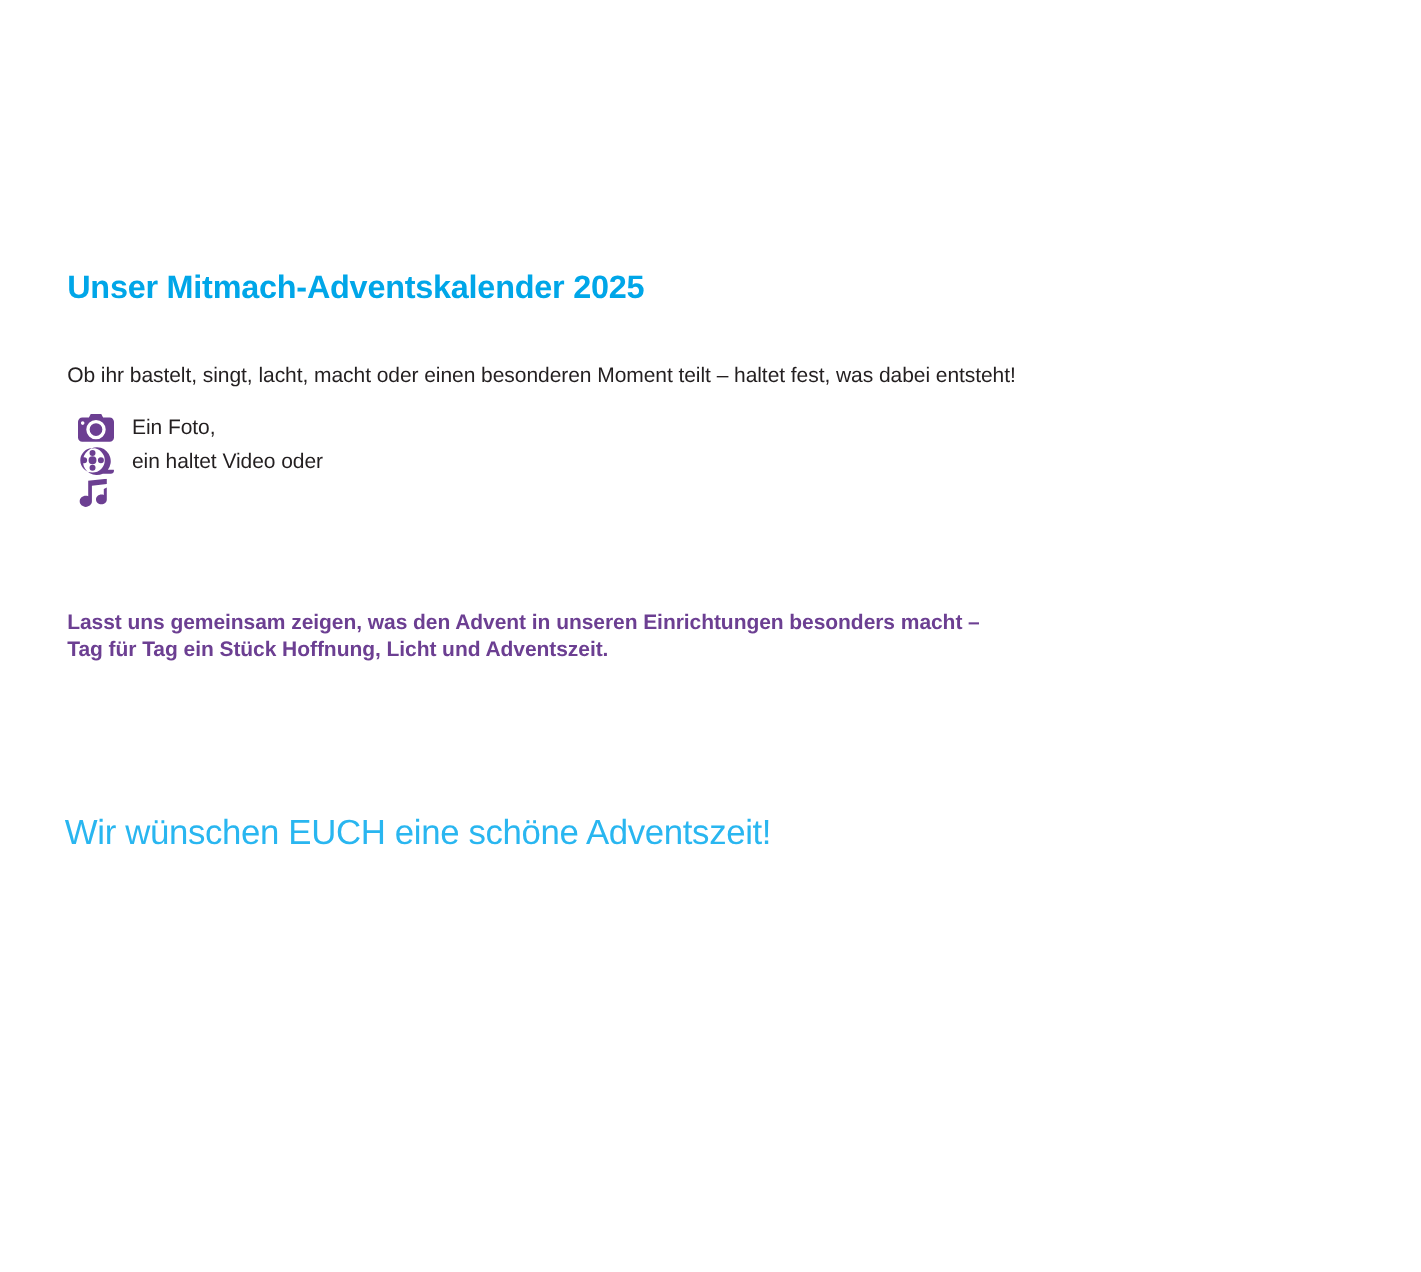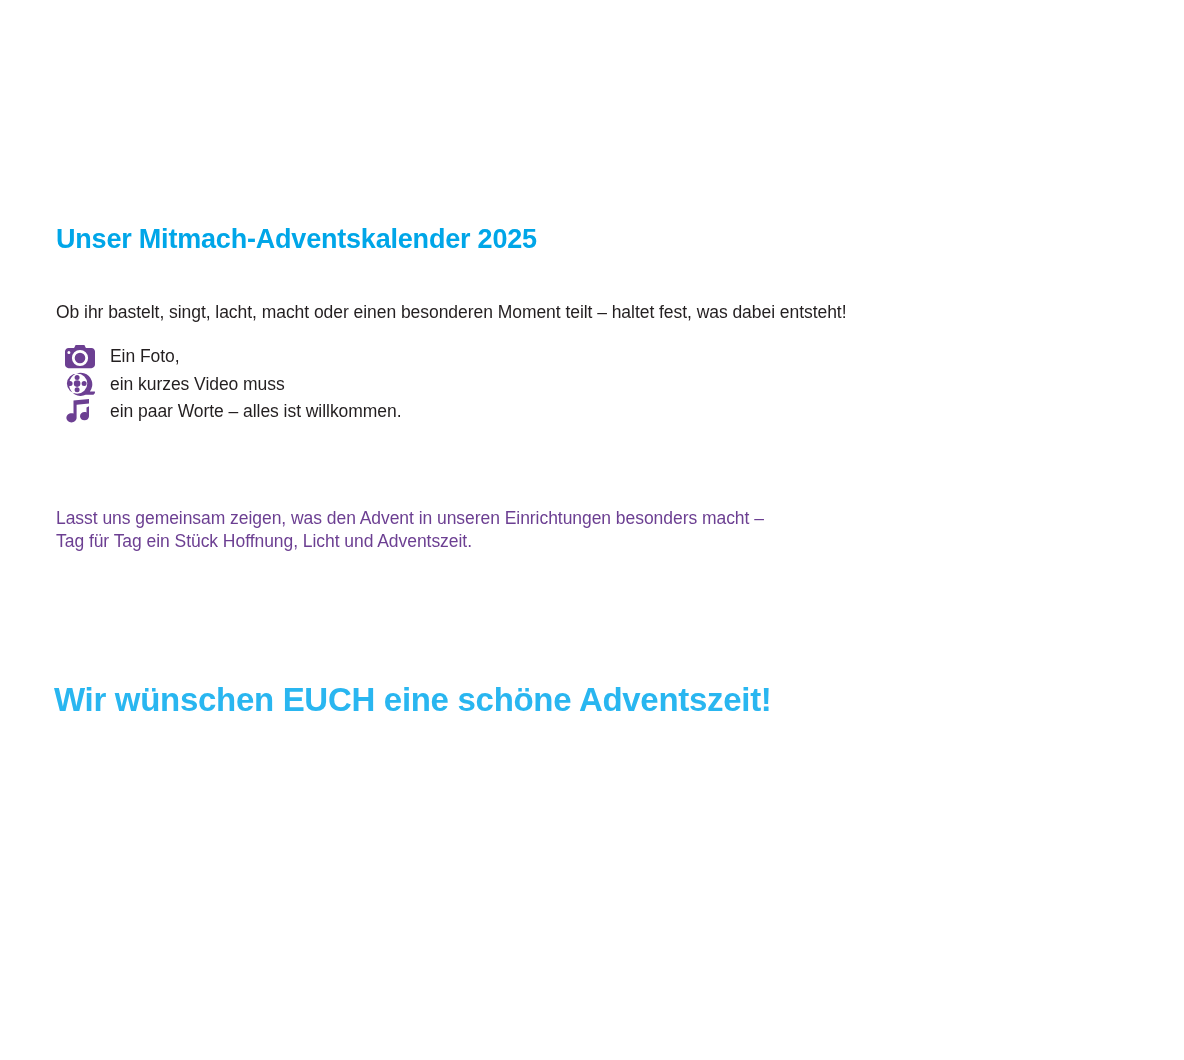--- a/index.html
+++ b/index.html
@@ -93,35 +93,35 @@
     line-height: 21px;
     color: #231f20;
     white-space: nowrap;
     letter-spacing: -0.05px;
   }
 
   
   .purple-block {
     font-size: 17.5px;
     line-height: 22.5px;
-    font-weight: normal;
+    font-weight: bold;
     color: #6c3f92;
     letter-spacing: -0.05px;
   }
   .purple-block .line {
     display: block;
     white-space: nowrap;
   }
 
   
   .closing {
-    font-size: 33px;
+    font-size: 29px;
     line-height: 1.12;
     color: #29b6f0;
-    font-weight: bold;
+    font-weight: normal;
     letter-spacing: -0.3px;
     white-space: nowrap;
     margin-left: -2px;
   }
 </style>
 </head>
 <body>
 
 <div class="page">
   <div class="content">
@@ -161,35 +161,34 @@
             <path fill="#6c3f92" d="M24.9 20.4a11.6 11.6 0 1 0-4.2 3.4h6.7c1.4 0 2.6-1.2 2.6-2.6
                      0-0.3-0.1-0.6-0.2-0.8H24.9z
                      M12.1 2.4a10.2 10.2 0 1 1 0 20.4 10.2 10.2 0 0 1 0-20.4z
                      M12.1 9.3a3.3 3.3 0 1 1 0 6.6 3.3 3.3 0 0 1 0-6.6z
                      M12.1 4.0a2.5 2.5 0 1 1 0 5 2.5 2.5 0 0 1 0-5z
                      M12.1 16.2a2.5 2.5 0 1 1 0 5 2.5 2.5 0 0 1 0-5z
                      M5.1 10.1a2.5 2.5 0 1 1 0 5 2.5 2.5 0 0 1 0-5z
                      M19.1 10.1a2.5 2.5 0 1 1 0 5 2.5 2.5 0 0 1 0-5z"></path>
           </svg>
         </span>
-        <span class="icon-label">ein kurzes Video muss</span>
+        <span class="icon-label">ein haltet Video oder</span>
       </li>
 
       <li class="icon-row">
         <span class="icon-cell">
           <svg width="26" height="26" viewBox="0 0 26 26" aria-hidden="true">
             <path fill="#6c3f92" d="M8.3 1.6 24.0 0v4.4L11.6 5.8v13.0
                      c0 2.6-2.3 4.6-5.1 4.6S1.4 21.4 1.4 18.8
                      s2.3-4.6 5.1-4.6c0.7 0 1.4 0.1 2.0 0.4V1.6z
                      M24.0 7.2v10.0c0 2.3-2.0 4.1-4.5 4.1
                      s-4.5-1.8-4.5-4.1 2.0-4.1 4.5-4.1
                      c0.7 0 1.4 0.1 2.0 0.4V8.4L24.0 7.2z"></path>
           </svg>
         </span>
-        <span class="icon-label">ein paar Worte – alles ist willkommen.</span>
       </li>
 
     </ul>
 
     <div class="gap-list"></div>
 
 
     <div class="gap-mail"></div>
 
 

